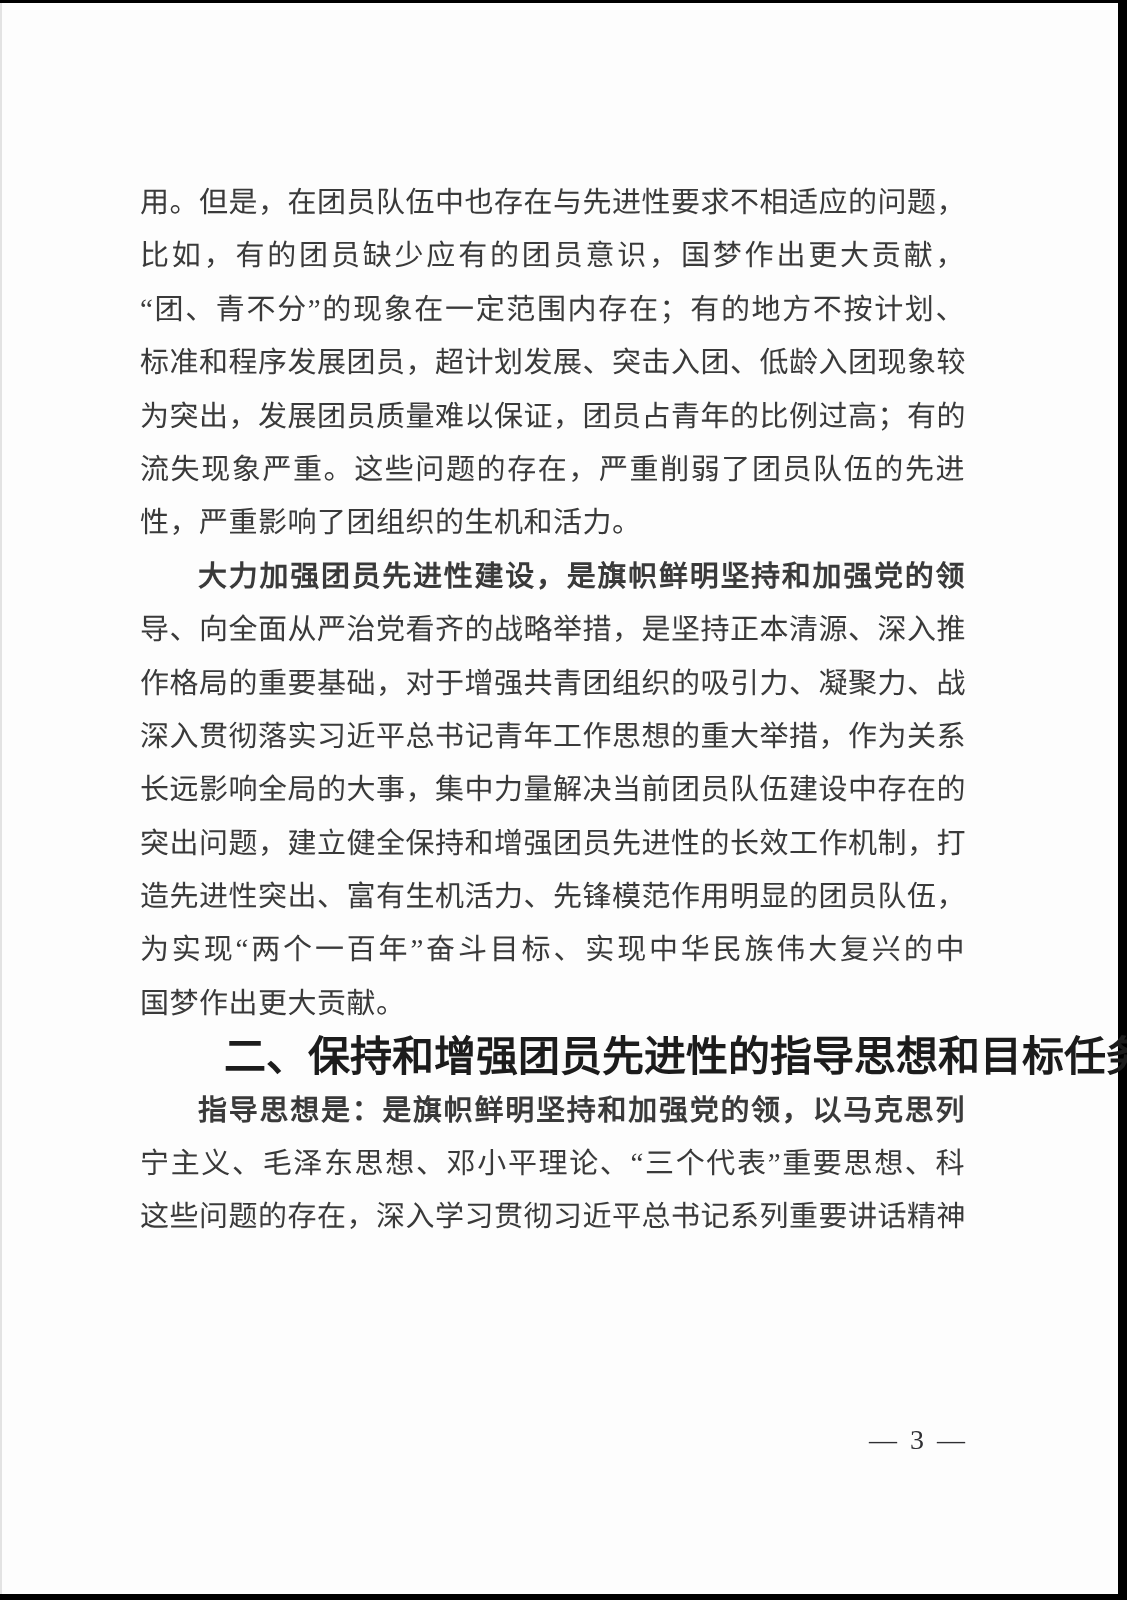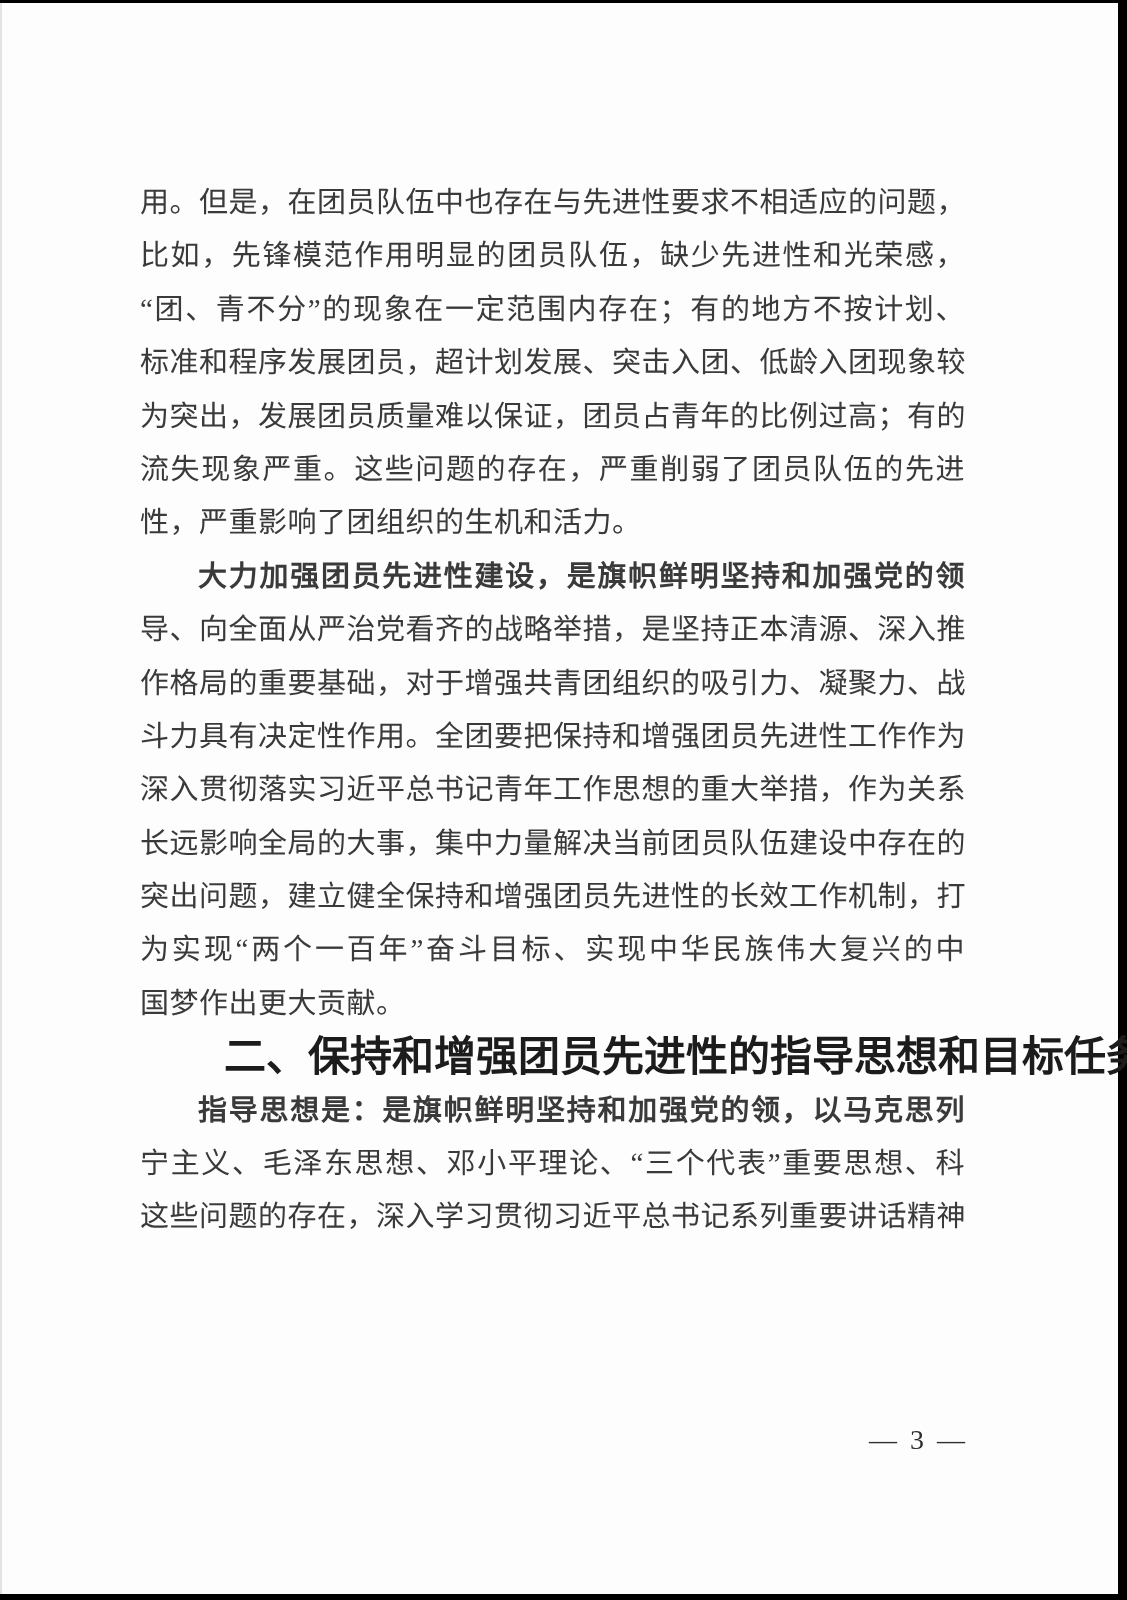--- a/index.html
+++ b/index.html
@@ -91,35 +91,35 @@
 
 <div class="page">
   <div class="edge-left"></div>
   <div class="edge-top"></div>
   <div class="edge-right"></div>
   <div class="edge-bottom"></div>
 
   <div class="content">
       <div class="paragraph">
         <div class="line">用。但是，在团员队伍中也存在与先进性要求不相适应的问题，</div>
-        <div class="line">比如，先锋模范作用明显的团员队伍，缺少先进性和光荣感，</div>
+        <div class="line">比如，有的团员缺少应有的团员意识，国梦作出更大贡献，</div>
         <div class="line">“团、青不分”的现象在一定范围内存在；有的地方不按计划、</div>
         <div class="line">标准和程序发展团员，超计划发展、突击入团、低龄入团现象较</div>
         <div class="line">为突出，发展团员质量难以保证，团员占青年的比例过高；有的</div>
         <div class="line">流失现象严重。这些问题的存在，严重削弱了团员队伍的先进</div>
         <div class="line para-end">性，严重影响了团组织的生机和活力。</div>
       </div>
       <div class="paragraph">
         <div class="line indent">大力加强团员先进性建设，是旗帜鲜明坚持和加强党的领</div>
         <div class="line">导、向全面从严治党看齐的战略举措，是坚持正本清源、深入推</div>
         <div class="line">作格局的重要基础，对于增强共青团组织的吸引力、凝聚力、战</div>
-        <div class="line">斗力具有决定性作用。全团要把保持和增强团员先进性工作作为</div>
         <div class="line">深入贯彻落实习近平总书记青年工作思想的重大举措，作为关系</div>
         <div class="line">长远影响全局的大事，集中力量解决当前团员队伍建设中存在的</div>
         <div class="line">突出问题，建立健全保持和增强团员先进性的长效工作机制，打</div>
+        <div class="line">造先进性突出、富有生机活力、先锋模范作用明显的团员队伍，</div>
         <div class="line">为实现“两个一百年”奋斗目标、实现中华民族伟大复兴的中</div>
         <div class="line para-end">国梦作出更大贡献。</div>
       </div>
       <div class="heading">二、保持和增强团员先进性的指导思想和目标任务</div>
       <div class="paragraph">
         <div class="line indent">指导思想是：是旗帜鲜明坚持和加强党的领，以马克思列</div>
         <div class="line">宁主义、毛泽东思想、邓小平理论、“三个代表”重要思想、科</div>
         <div class="line">这些问题的存在，深入学习贯彻习近平总书记系列重要讲话精神</div>
       </div>
     </div>

